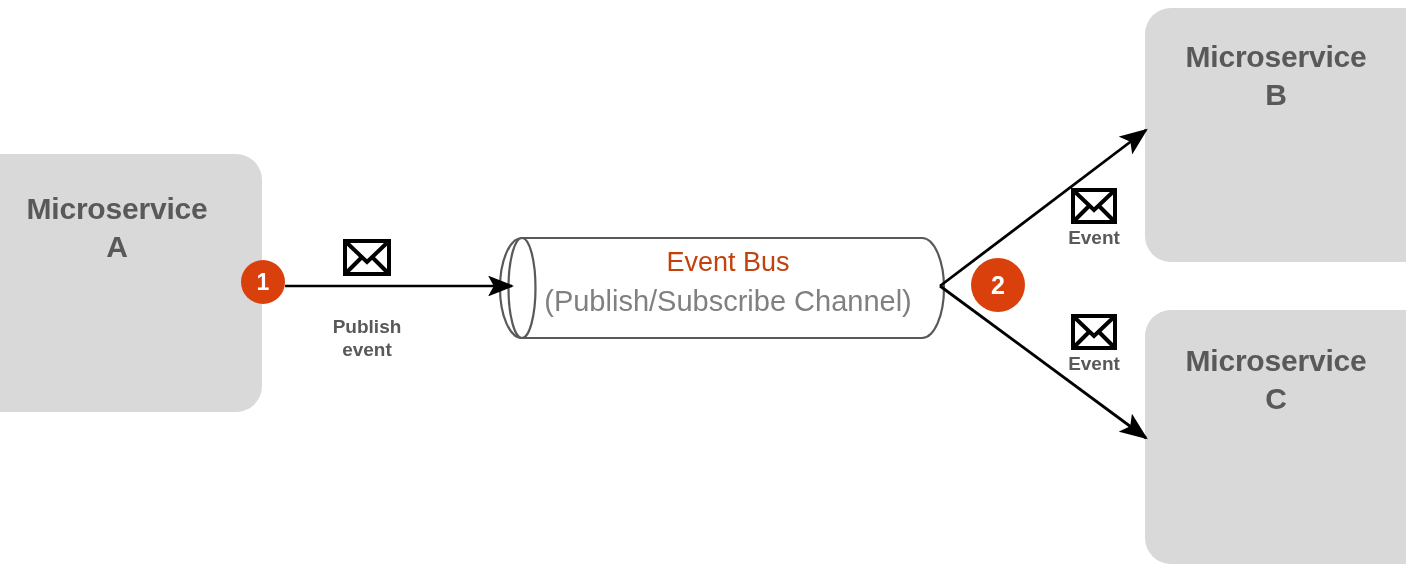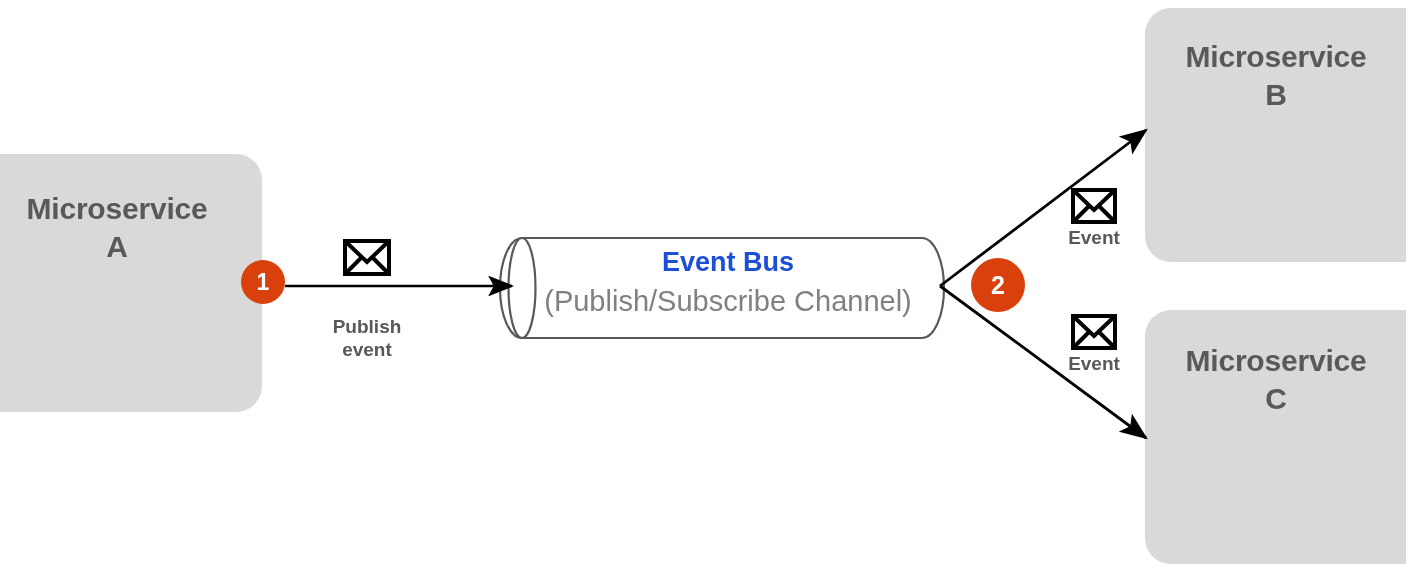--- a/index.html
+++ b/index.html
@@ -59,22 +59,22 @@
     font-weight: bold;
     font-size: 19px;
     line-height: 1.22;
     white-space: pre-line;
   }
   .bus-title {
     position: absolute;
     left: 0;
     right: 0;
     text-align: center;
-    color: #1d4ed8;
-    font-weight: bold;
+    color: #c2410c;
+    font-weight: normal;
     font-size: 27px;
     line-height: 1.1;
   }
   .bus-subtitle {
     position: absolute;
     left: 0;
     right: 0;
     text-align: center;
     color: #808080;
     font-weight: normal;

